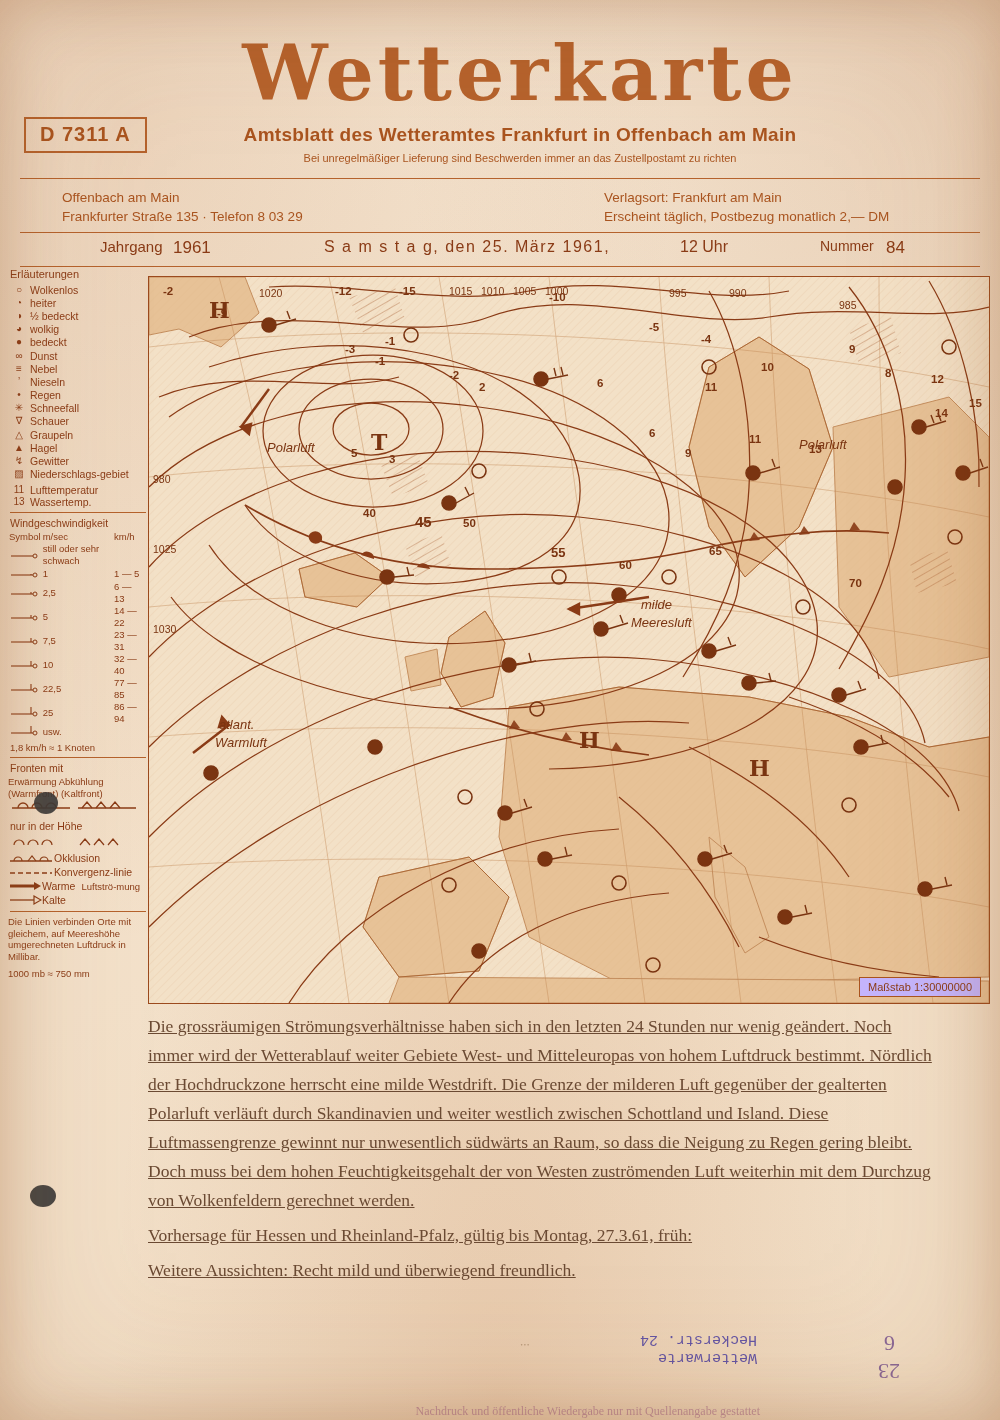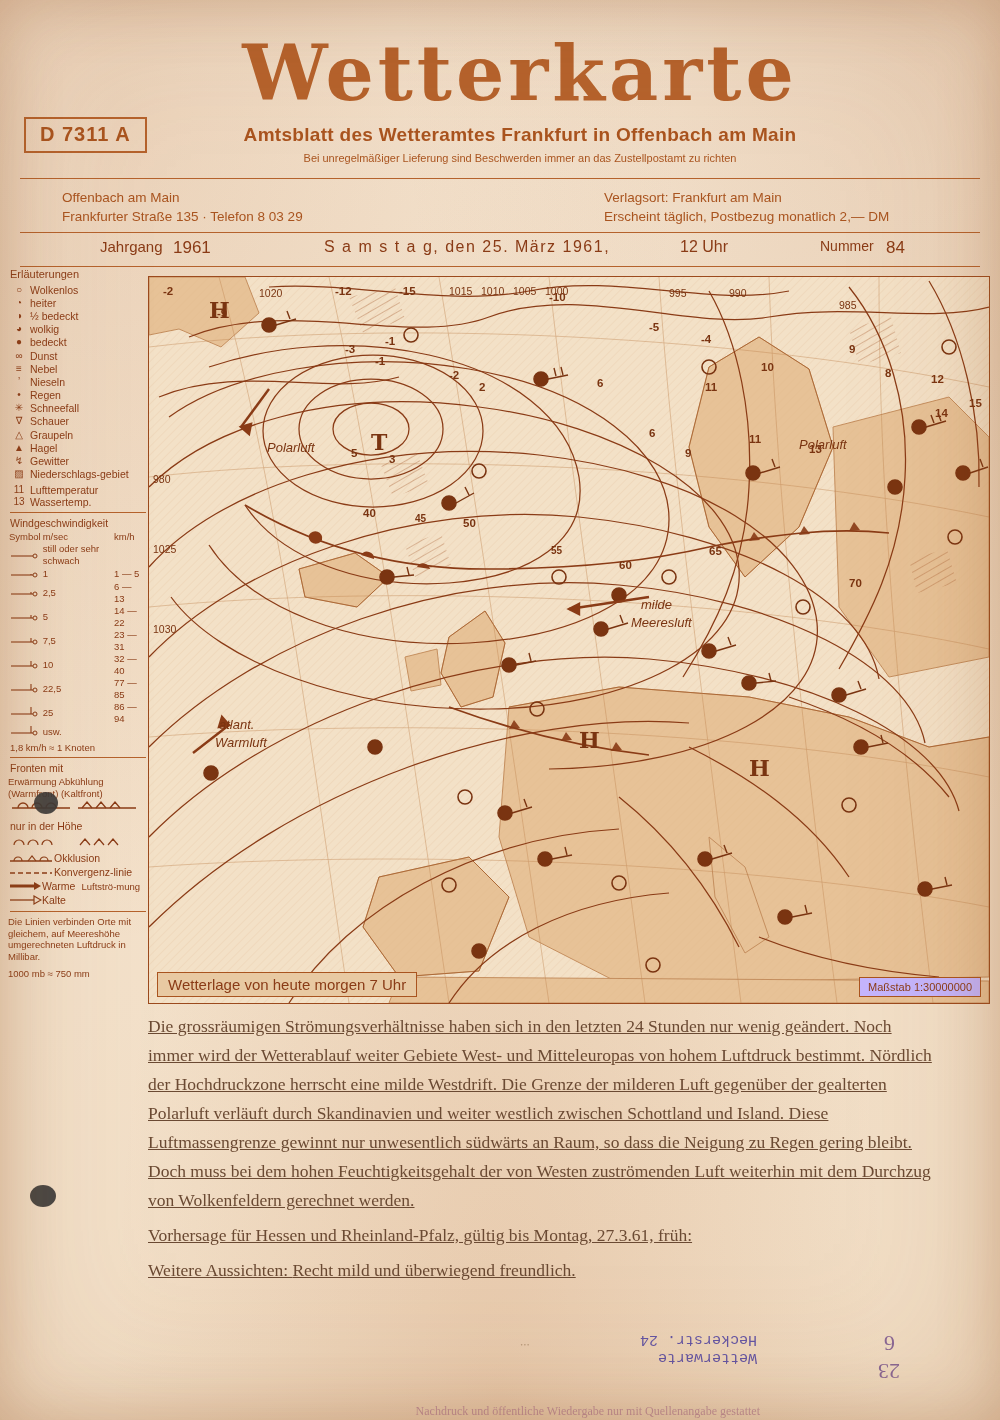--- a/index.html
+++ b/index.html
@@ -614,29 +614,28 @@
       <div style="position: absolute; left: 782px; top: 96px; font-size: 11.5px; color: rgb(122, 52, 17); font-weight: bold;">12</div>
       <div style="position: absolute; left: 786px; top: 130px; font-size: 11.5px; color: rgb(122, 52, 17); font-weight: bold;">14</div>
       <div style="position: absolute; left: 820px; top: 120px; font-size: 11.5px; color: rgb(122, 52, 17); font-weight: bold;">15</div>
       <div style="position: absolute; left: 202px; top: 170px; font-size: 11.5px; color: rgb(122, 52, 17); font-weight: bold;">5</div>
       <div style="position: absolute; left: 240px; top: 176px; font-size: 11.5px; color: rgb(122, 52, 17); font-weight: bold;">3</div>
       <div style="position: absolute; left: 500px; top: 150px; font-size: 11.5px; color: rgb(122, 52, 17); font-weight: bold;">6</div>
       <div style="position: absolute; left: 536px; top: 170px; font-size: 11.5px; color: rgb(122, 52, 17); font-weight: bold;">9</div>
       <div style="position: absolute; left: 600px; top: 156px; font-size: 11.5px; color: rgb(122, 52, 17); font-weight: bold;">11</div>
       <div style="position: absolute; left: 660px; top: 166px; font-size: 11.5px; color: rgb(122, 52, 17); font-weight: bold;">13</div>
       <div style="position: absolute; left: 214px; top: 230px; font-size: 11.5px; color: rgb(122, 52, 17); font-weight: bold;">40</div>
-      <div style="position: absolute; left: 266px; top: 236px; font-size: 10px; color: rgb(122, 52, 17); font-weight: bold;">45</div>
+      <div style="position: absolute; left: 266px; top: 236px; font-size: 15px; color: rgb(122, 52, 17); font-weight: bold;">45</div>
       <div style="position: absolute; left: 314px; top: 240px; font-size: 11.5px; color: rgb(122, 52, 17); font-weight: bold;">50</div>
-      <div style="position: absolute; left: 402px; top: 268px; font-size: 10px; color: rgb(122, 52, 17); font-weight: bold;">55</div>
+      <div style="position: absolute; left: 402px; top: 268px; font-size: 13px; color: rgb(122, 52, 17); font-weight: bold;">55</div>
       <div style="position: absolute; left: 470px; top: 282px; font-size: 11.5px; color: rgb(122, 52, 17); font-weight: bold;">60</div>
       <div style="position: absolute; left: 560px; top: 268px; font-size: 11.5px; color: rgb(122, 52, 17); font-weight: bold;">65</div>
       <div style="position: absolute; left: 700px; top: 300px; font-size: 11.5px; color: rgb(122, 52, 17); font-weight: bold;">70</div>
     </div>
 
-  <div class="maplabel">Wetterlage von heute morgen 7 Uhr</div>
   <div class="mapscale">Maßstab 1:30000000</div>
 </div>
 
 <div class="bodytext">
   <p>Die grossräumigen Strömungsverhältnisse haben sich in den letzten 24 Stunden nur wenig geändert. Noch immer wird der Wetterablauf weiter Gebiete West- und Mitteleuropas von hohem Luftdruck bestimmt. Nördlich der Hochdruckzone herrscht eine milde Westdrift. Die Grenze der milderen Luft gegenüber der gealterten Polarluft verläuft durch Skandinavien und weiter westlich zwischen Schottland und Island. Diese Luftmassengrenze gewinnt nur unwesentlich südwärts an Raum, so dass die Neigung zu Regen gering bleibt. Doch muss bei dem hohen Feuchtigkeitsgehalt der von Westen zuströmenden Luft weiterhin mit dem Durchzug von Wolkenfeldern gerechnet werden.</p>
   <p class="sec u">Vorhersage für Hessen und Rheinland-Pfalz, gültig bis Montag, 27.3.61, früh:</p>
   <p class="sec">
     <span class="u">Weitere Aussichten:</span>
     <span>Recht mild und überwiegend freundlich.</span>
   </p>

